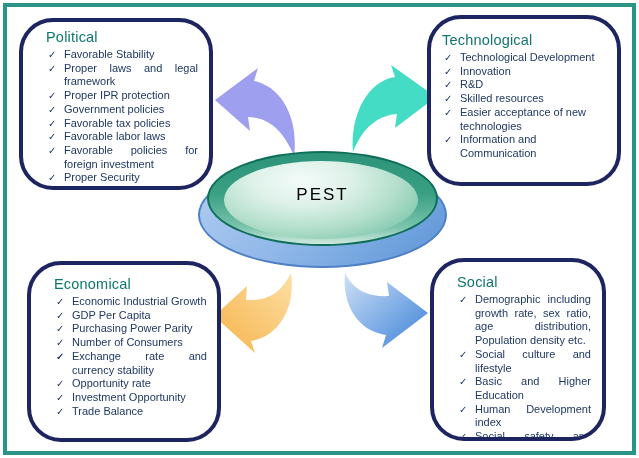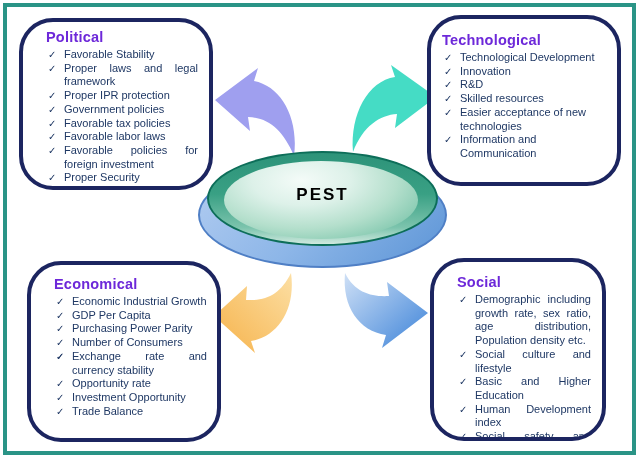--- a/index.html
+++ b/index.html
@@ -15,21 +15,21 @@
   .box{
     position:absolute;box-sizing:border-box;background:#fff;
     border:4px solid #1c2560;border-radius:34px;color:#1f3864;z-index:3;
     overflow:hidden;
   }
   .box-political{left:19px;top:18px;width:194px;height:172px;padding:7px 11px 0 23px;}
   .box-technological{left:427px;top:15px;width:194px;height:171px;padding:13px 13px 0 11px;}
   .box-economical{left:19px;top:261px;width:194px;height:181px;padding:11px 10px 0 23px;margin-left:8px;}
   .box-social{left:430px;top:258px;width:176px;height:183px;padding:12px 11px 16px 23px;}
   .box-title{
-    margin:0 0 3px 0;font-size:14.5px;font-weight:bold;color:#6d28d9;
+    margin:0 0 3px 0;font-size:14.5px;font-weight:normal;color:#0f766e;
     letter-spacing:.2px;
   }
   .items{margin:0 0 0 2px;padding:0;list-style:none;font-size:11px;line-height:13.7px;}
   .item{position:relative;padding-left:16px;}
   .justify .item{text-align:justify;}
   .check{position:absolute;left:0;top:0;font-size:10px;color:#1f3864;}
   
   .disc-blue{
     position:absolute;left:198px;top:162px;width:249px;height:106px;border-radius:50%;
     background:linear-gradient(135deg,#b3cdf1 0%,#8db6e8 50%,#5b94d6 100%);
@@ -40,21 +40,21 @@
     background:linear-gradient(180deg,#2d9379 0%,#39a084 45%,#7cc4ad 82%,#cfe9de 100%);
     border:2px solid #0d6e59;box-sizing:border-box;z-index:2;
   }
   .disc-inner{
     position:absolute;left:224px;top:161px;width:194px;height:78px;border-radius:50%;
     background:radial-gradient(ellipse at 40% 25%,#f4fbf8 0%,#ddf1e9 30%,#b4dfcc 58%,#84c9b0 82%,#6fc0a5 100%);
     z-index:2;
   }
   .disc-label{
     position:absolute;left:207px;top:185px;width:231px;text-align:center;z-index:2;
-    font-size:17px;font-weight:bold;letter-spacing:2px;color:#000;
+    font-size:17px;font-weight:normal;letter-spacing:2px;color:#000;
   }
   
   .arrow{position:absolute;z-index:1;overflow:visible;}
   .arrow-political{left:213px;top:66px;}
   .arrow-technological{left:350px;top:64px;}
   .arrow-economical{left:212px;top:271px;}
   .arrow-social{left:342px;top:271px;}
 </style>
 </head>
 <body>

